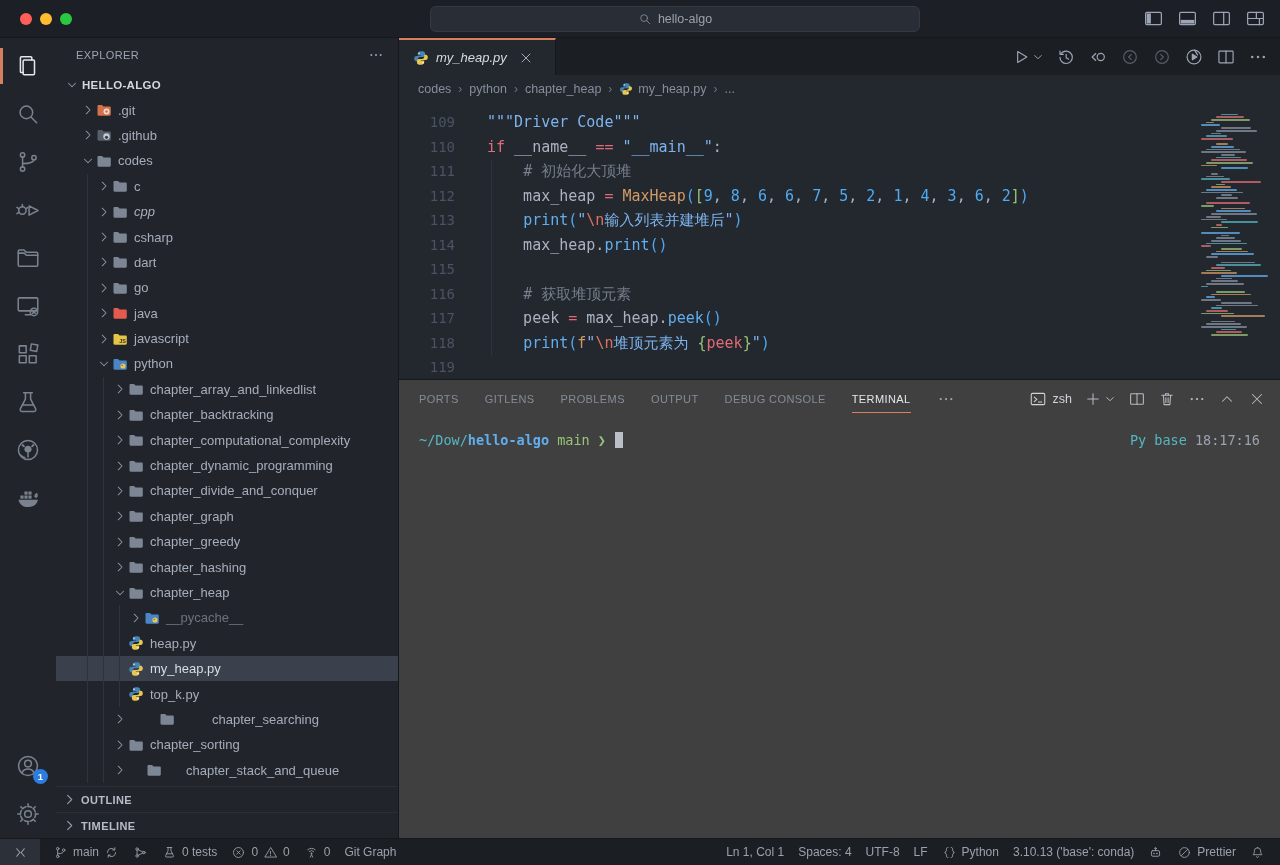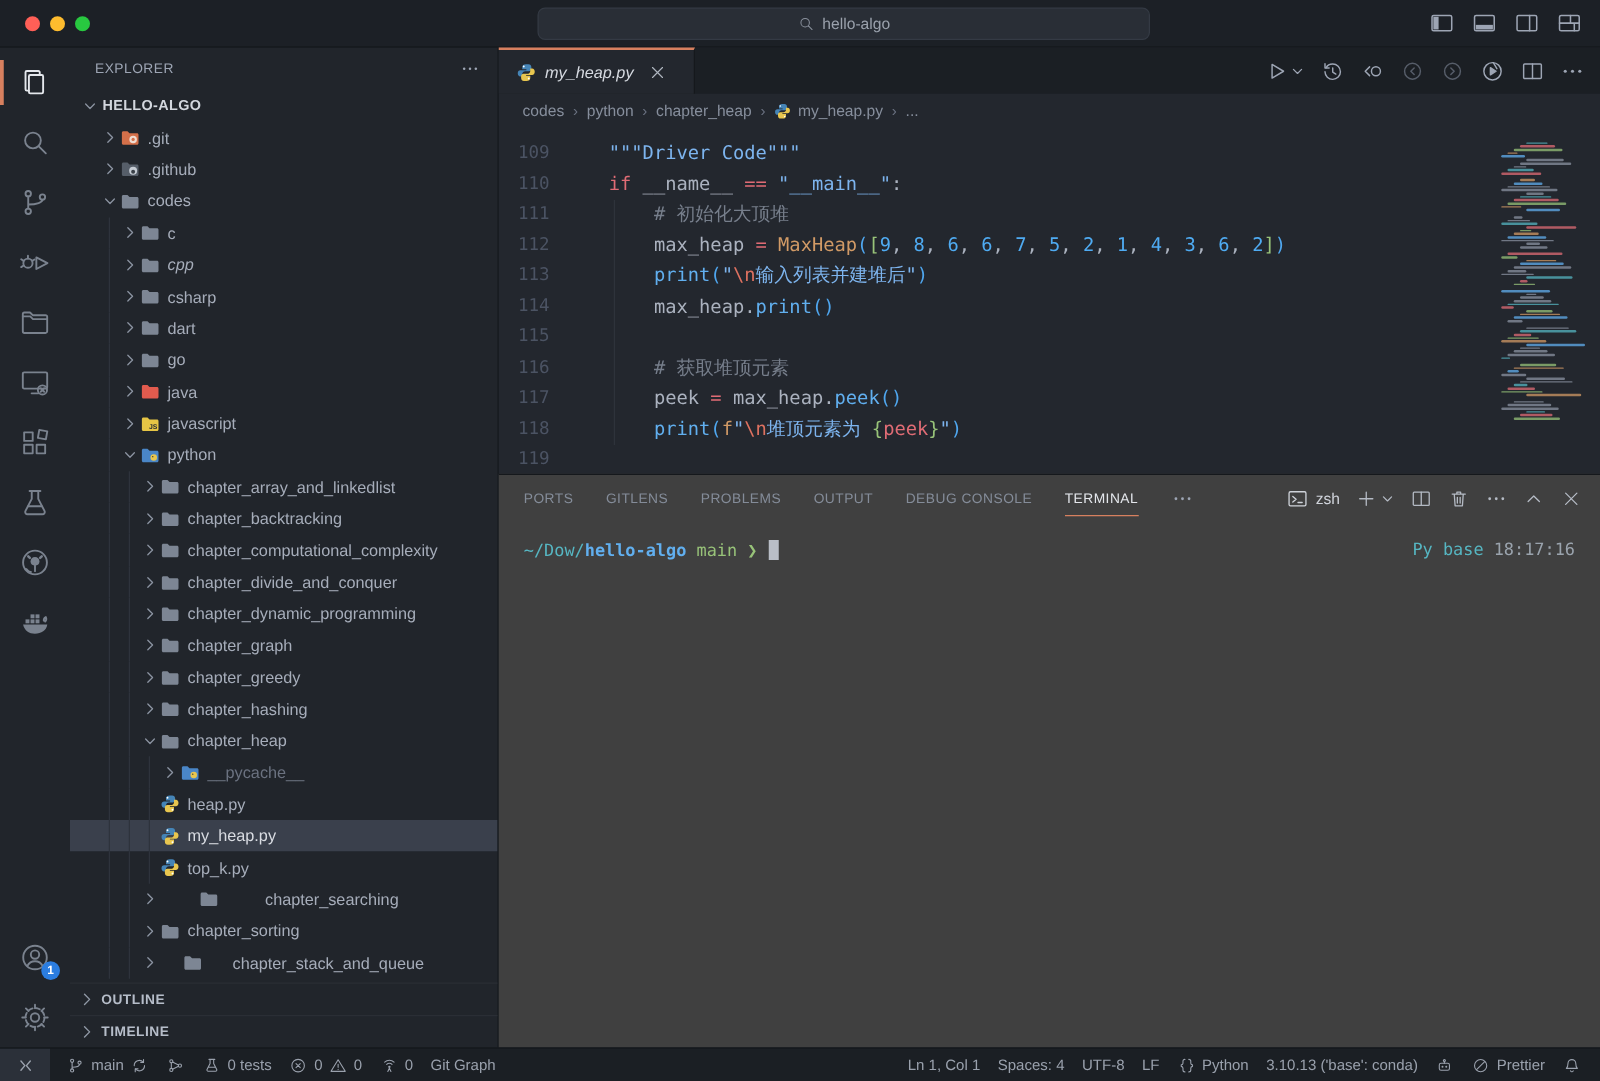--- a/index.html
+++ b/index.html
@@ -64,21 +64,21 @@
 
   #breadcrumbs { height:28px; display:flex; align-items:center; padding-left:19px; color:#868e9c; font-size:12.5px; gap:7px; flex:0 0 auto; }
   #breadcrumbs .sep { color:#6a7180; font-size:12px; }
   #breadcrumbs .crumb { display:flex; align-items:center; gap:5px; cursor:pointer;}
   #breadcrumbs .fico svg{width:14px;height:14px}
 
   
   #code { flex:1; position:relative; font-family:"DejaVu Sans Mono", monospace; font-size:15px; overflow:hidden; }
   #code-lines { padding-top:7px; }
   .cline { display:flex; height:24.5px; line-height:24.5px; }
-  .cline .ln { width:56px; text-align:center; color:#4b5363; flex:0 0 56px; font-size:14px; }
+  .cline .ln { width:56px; text-align:right; color:#4b5363; flex:0 0 56px; font-size:14px; }
   .cline .lc { padding-left:32px; white-space:pre; }
   .tok-fg{color:#abb2bf} .tok-kw{color:#e06c75} .tok-op{color:#e06c75}
   .tok-str{color:#7db4ee} .tok-num{color:#4fabf2} .tok-fn{color:#61afef}
   .tok-cls{color:#d19a66} .tok-cmt{color:#767e8b} .tok-esc{color:#dd7160}
   .tok-brG{color:#98c379} .tok-brB{color:#4fa6ee}
   #indent-guide { position:absolute; left:92px; top:57px; height:196px; width:1px; background:#2e333b; }
   #minimap { position:absolute; right:13px; top:8px; width:66px; }
   #minimap .mml { height:1.7px; margin-bottom:1px; border-radius:1px; opacity:.75; }
 
   
@@ -522,36 +522,36 @@
             <span class="chev">
               <svg viewBox="0 0 24 24" fill="none" stroke="currentColor" stroke-width="1.4" stroke-linecap="round" stroke-linejoin="round">
                 <path d="M9 5.5l6.5 6.5L9 18.5" stroke-width="1.8"></path>
               </svg>
             </span>
             <span class="fico">
               <svg viewBox="0 0 16 16">
                 <path fill="#7d8694" d="M1.5 4.1c0-.7.5-1.2 1.2-1.2h3.3l1.6 1.6h6c.7 0 1.2.5 1.2 1.2v6.9c0 .7-.5 1.2-1.2 1.2H2.7c-.7 0-1.2-.5-1.2-1.2z"></path>
               </svg>
             </span>
+            <span class="lbl">chapter_dynamic_programming</span>
+          </div>
+          <div class="trow" style="padding-left: 56px;">
+            <span class="guide" style="left:31px"></span>
+            <span class="guide" style="left:47px"></span>
+            <span class="chev">
+              <svg viewBox="0 0 24 24" fill="none" stroke="currentColor" stroke-width="1.4" stroke-linecap="round" stroke-linejoin="round">
+                <path d="M9 5.5l6.5 6.5L9 18.5" stroke-width="1.8"></path>
+              </svg>
+            </span>
+            <span class="fico">
+              <svg viewBox="0 0 16 16">
+                <path fill="#7d8694" d="M1.5 4.1c0-.7.5-1.2 1.2-1.2h3.3l1.6 1.6h6c.7 0 1.2.5 1.2 1.2v6.9c0 .7-.5 1.2-1.2 1.2H2.7c-.7 0-1.2-.5-1.2-1.2z"></path>
+              </svg>
+            </span>
             <span class="lbl">chapter_divide_and_conquer</span>
-          </div>
-          <div class="trow" style="padding-left: 56px;">
-            <span class="guide" style="left:31px"></span>
-            <span class="guide" style="left:47px"></span>
-            <span class="chev">
-              <svg viewBox="0 0 24 24" fill="none" stroke="currentColor" stroke-width="1.4" stroke-linecap="round" stroke-linejoin="round">
-                <path d="M9 5.5l6.5 6.5L9 18.5" stroke-width="1.8"></path>
-              </svg>
-            </span>
-            <span class="fico">
-              <svg viewBox="0 0 16 16">
-                <path fill="#7d8694" d="M1.5 4.1c0-.7.5-1.2 1.2-1.2h3.3l1.6 1.6h6c.7 0 1.2.5 1.2 1.2v6.9c0 .7-.5 1.2-1.2 1.2H2.7c-.7 0-1.2-.5-1.2-1.2z"></path>
-              </svg>
-            </span>
-            <span class="lbl">chapter_dynamic_programming</span>
           </div>
           <div class="trow" style="padding-left: 56px;">
             <span class="guide" style="left:31px"></span>
             <span class="guide" style="left:47px"></span>
             <span class="chev">
               <svg viewBox="0 0 24 24" fill="none" stroke="currentColor" stroke-width="1.4" stroke-linecap="round" stroke-linejoin="round">
                 <path d="M9 5.5l6.5 6.5L9 18.5" stroke-width="1.8"></path>
               </svg>
             </span>
             <span class="fico">

